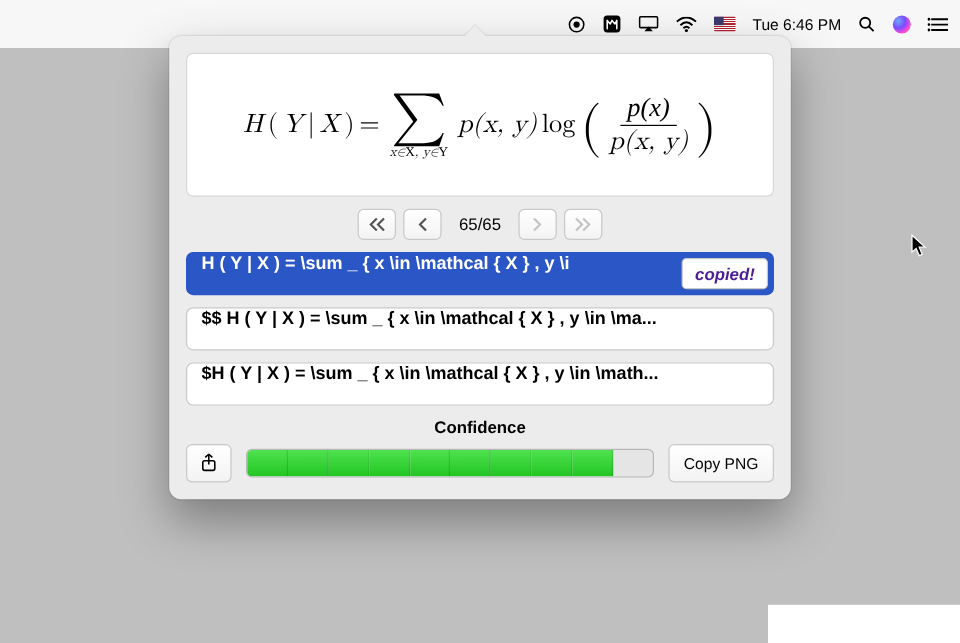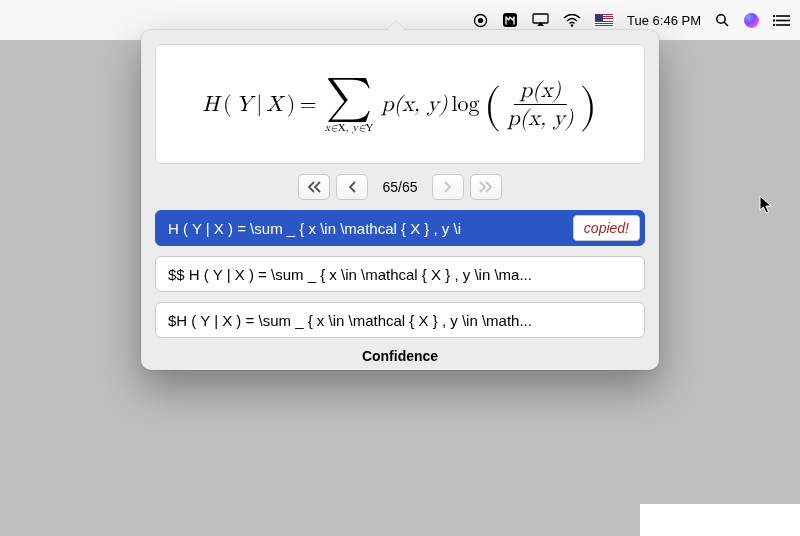--- a/index.html
+++ b/index.html
@@ -13,34 +13,34 @@
   
   .popover{position:absolute;top:30px;left:141px;width:518px;background:#ececec;border-radius:10px;box-shadow:0 18px 40px rgba(0,0,0,0.35),0 0 0 1px rgba(0,0,0,0.08);}
   .arrow{position:absolute;top:-9px;left:245px;width:0;height:0;border-left:10px solid transparent;border-right:10px solid transparent;border-bottom:10px solid #ececec;filter:drop-shadow(0 -1px 0 rgba(0,0,0,0.08));}
   .eq{background:#fff;border:1px solid #d8d8d8;border-radius:6px;margin:14px 14px 10px 14px;height:118px;display:flex;align-items:center;justify-content:center;}
   .eq-inner{font-family:"Latin Modern Math","Cambria Math","STIXGeneral","Times New Roman",serif;font-size:22px;font-style:italic;display:flex;align-items:center;gap:4px;}
   .up{font-style:normal;}
   .sumwrap{display:inline-flex;flex-direction:column;align-items:center;line-height:1;margin:0 4px;}
   .sumwrap .big{font-size:44px;font-style:normal;}
   .sumwrap .sub{font-size:11px;font-style:italic;margin-top:2px;}
   .frac{display:inline-flex;flex-direction:column;align-items:center;line-height:1.1;margin:0 2px;}
-  .frac .num{border-bottom:1.3px solid #000;padding:0 6px 1px;}
+  .frac .num{border-bottom:1.3px solid #000;padding:0 6px 1px;font-family:Liberation Serif, serif;}
   .frac .den{padding-top:1px;}
   .lparen,.rparen{font-size:46px;font-style:normal;line-height:0;position:relative;top:2px;}
   .cal{font-family:"Brush Script MT","Apple Chancery","Lucida Handwriting",cursive;font-style:normal;}
   
   .pager{display:flex;align-items:center;justify-content:center;gap:6px;margin:4px 0 10px;}
   .pbtn{width:30px;height:24px;border:1px solid #c9c9c9;border-radius:5px;background:linear-gradient(#fff,#f3f3f3);display:flex;align-items:center;justify-content:center;color:#555;}
   .pbtn.disabled{color:#c4c4c4;}
   .pcount{font-size:14px;margin:0 8px;}
   
   .rows{margin:0 14px;}
-  .row{position:relative;border:1px solid #c9c9c9;border-radius:6px;background:#fff;height:34px;display:flex;align-items:center;padding:0 12px;margin-bottom:10px;font-size:15px;white-space:nowrap;overflow:hidden;}
+  .row{position:relative;border:1px solid #c9c9c9;border-radius:6px;background:#fff;height:34px;display:flex;align-items:flex-start;padding:0 12px;margin-bottom:10px;font-size:15px;white-space:nowrap;overflow:hidden;font-weight:bold;}
   .row.sel{background:#2a56c6;color:#fff;border-color:#2a56c6;}
-  .badge{position:absolute;right:4px;top:4px;bottom:4px;background:#fff;color:#b91c1c;border:1px solid #c9c9c9;border-radius:4px;padding:0 10px;display:flex;align-items:center;font-style:italic;font-size:14px;}
+  .badge{position:absolute;right:4px;top:4px;bottom:4px;background:#fff;color:#4c1d95;border:1px solid #c9c9c9;border-radius:4px;padding:0 10px;display:flex;align-items:center;font-style:italic;font-size:14px;}
   
   .conf-label{text-align:center;font-size:14px;font-weight:600;margin:4px 0 6px;}
   .footer{display:flex;align-items:center;gap:12px;margin:0 14px 14px;}
   .share{width:36px;height:30px;border:1px solid #c9c9c9;border-radius:5px;background:linear-gradient(#fff,#f3f3f3);display:flex;align-items:center;justify-content:center;}
   .meter{flex:1;height:22px;border:1px solid #b8b8b8;border-radius:5px;background:#e5e5e5;display:flex;overflow:hidden;}
   .seg{flex:1;border-right:1px solid rgba(0,0,0,0.12);}
   .seg:last-child{border-right:none;}
   .seg.fill{background:linear-gradient(#4fe24f,#22c522);}
   .copybtn{height:30px;padding:0 12px;border:1px solid #c9c9c9;border-radius:5px;background:linear-gradient(#fff,#f3f3f3);font-size:13px;display:flex;align-items:center;}
   
@@ -161,20 +161,42 @@
     <div class="row">
       <span>$$ H ( Y | X ) = \sum _ { x \in \mathcal { X } , y \in \ma...</span>
     </div>
     <div class="row">
       <span>$H ( Y | X ) = \sum _ { x \in \mathcal { X } , y \in \math...</span>
     </div>
   </div>
 
   <div class="conf-label">Confidence</div>
 
+  <div class="footer">
+    <div class="share">
+      <svg width="14" height="16" viewBox="0 0 14 16">
+          <rect x="2" y="6" width="10" height="8" rx="1.5" fill="none" stroke="#000" stroke-width="1.3"></rect>
+          <line x1="7" y1="0.5" x2="7" y2="9" stroke="#000" stroke-width="1.3"></line>
+          <path d="M4 3.2 L7 0.5 L10 3.2" fill="none" stroke="#000" stroke-width="1.3"></path>
+        </svg>
+    </div>
+    <div class="meter" id="conf-meter">
+        <div class="seg fill"></div>
+        <div class="seg fill"></div>
+        <div class="seg fill"></div>
+        <div class="seg fill"></div>
+        <div class="seg fill"></div>
+        <div class="seg fill"></div>
+        <div class="seg fill"></div>
+        <div class="seg fill"></div>
+        <div class="seg fill"></div>
+        <div class="seg"></div>
+      </div>
+    <div class="copybtn">Copy PNG</div>
+  </div>
 </div>
 
 <div class="cursor">
   <svg width="14" height="20" viewBox="0 0 14 20">
       <path d="M1 1 L1 15 L4.5 12 L7 18 L9.5 17 L7 11 L12 11 Z" fill="#000" stroke="#fff" stroke-width="1"></path>
     </svg>
 </div>
 
 <div class="whitebox"></div>
 

